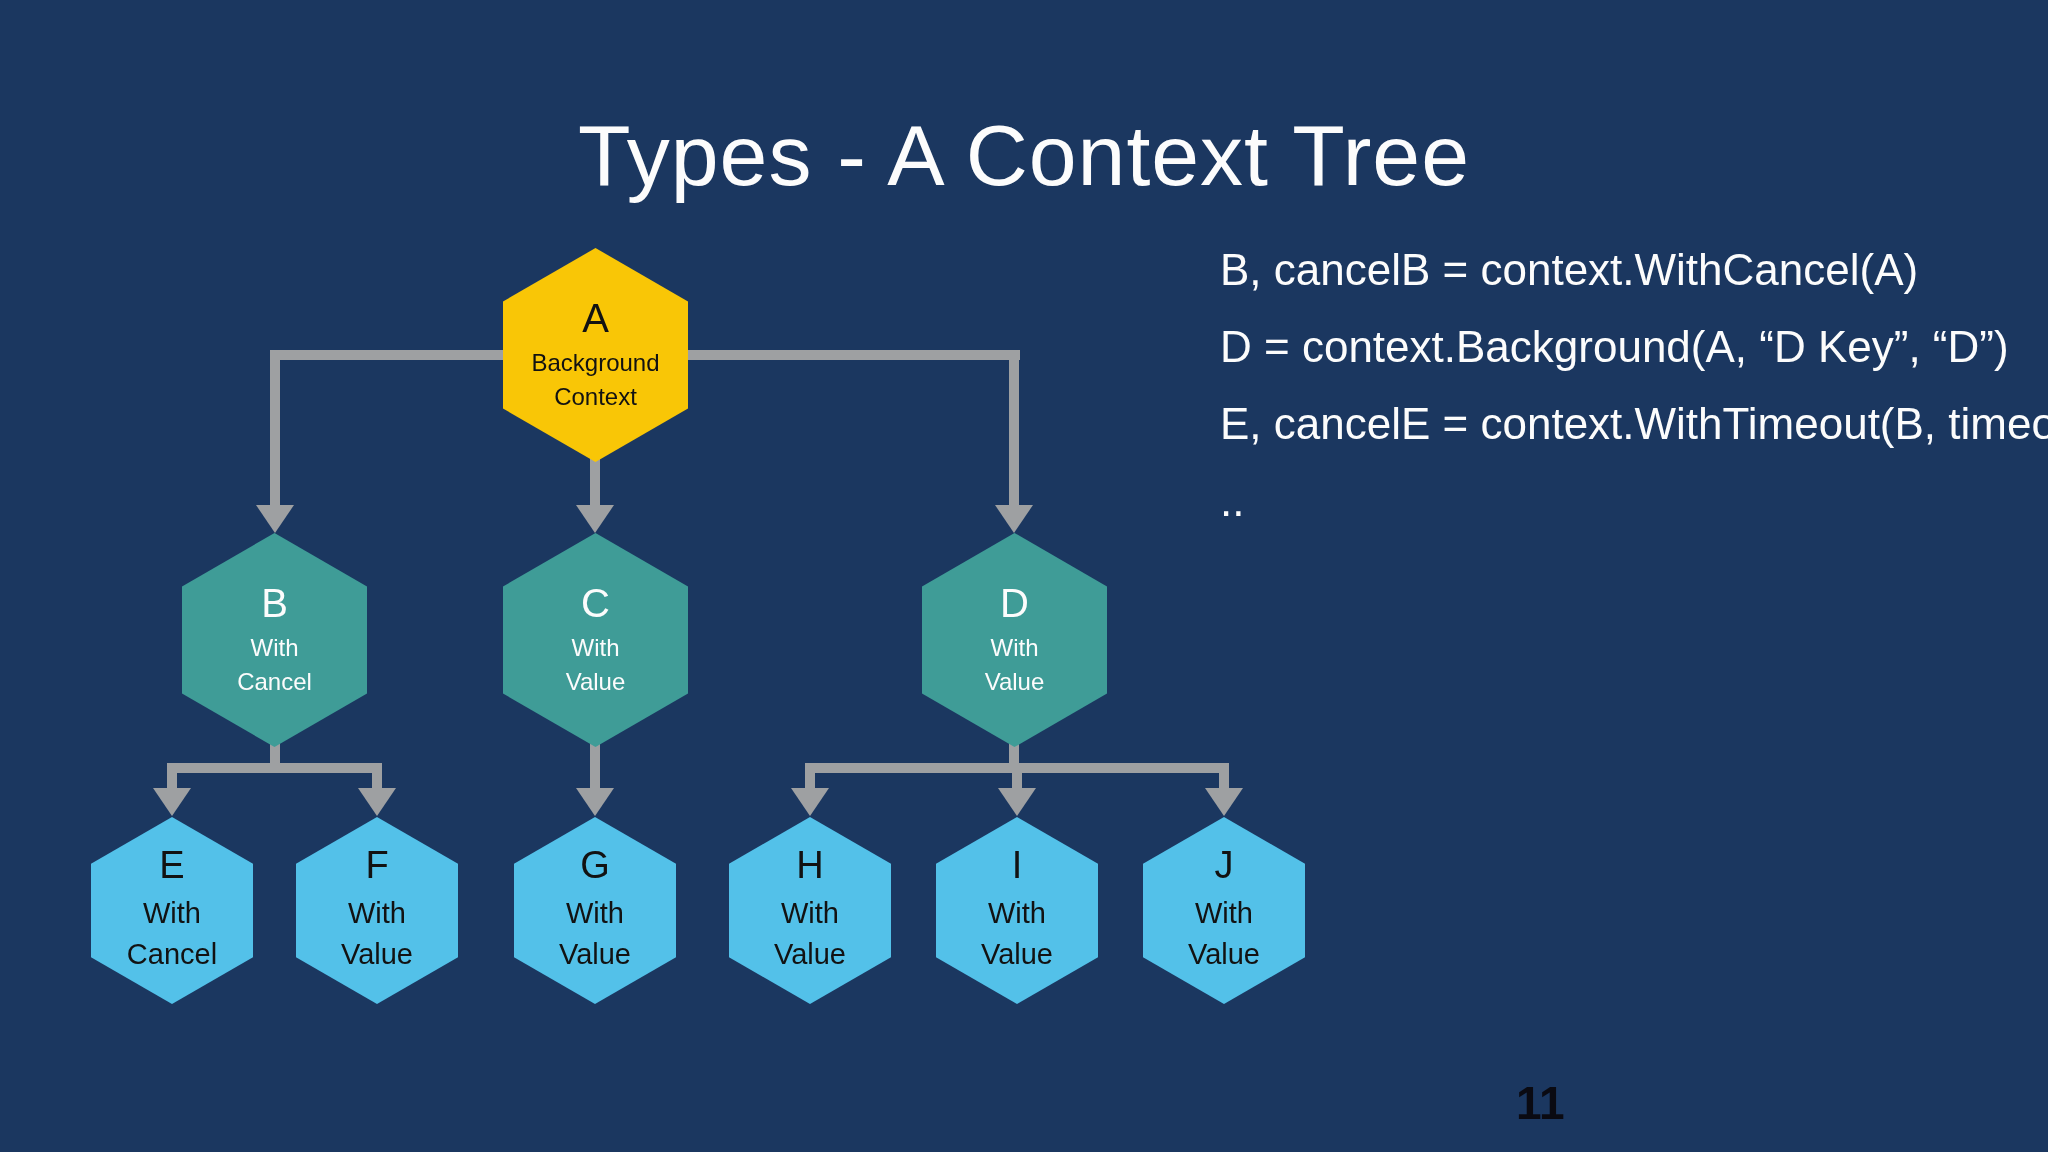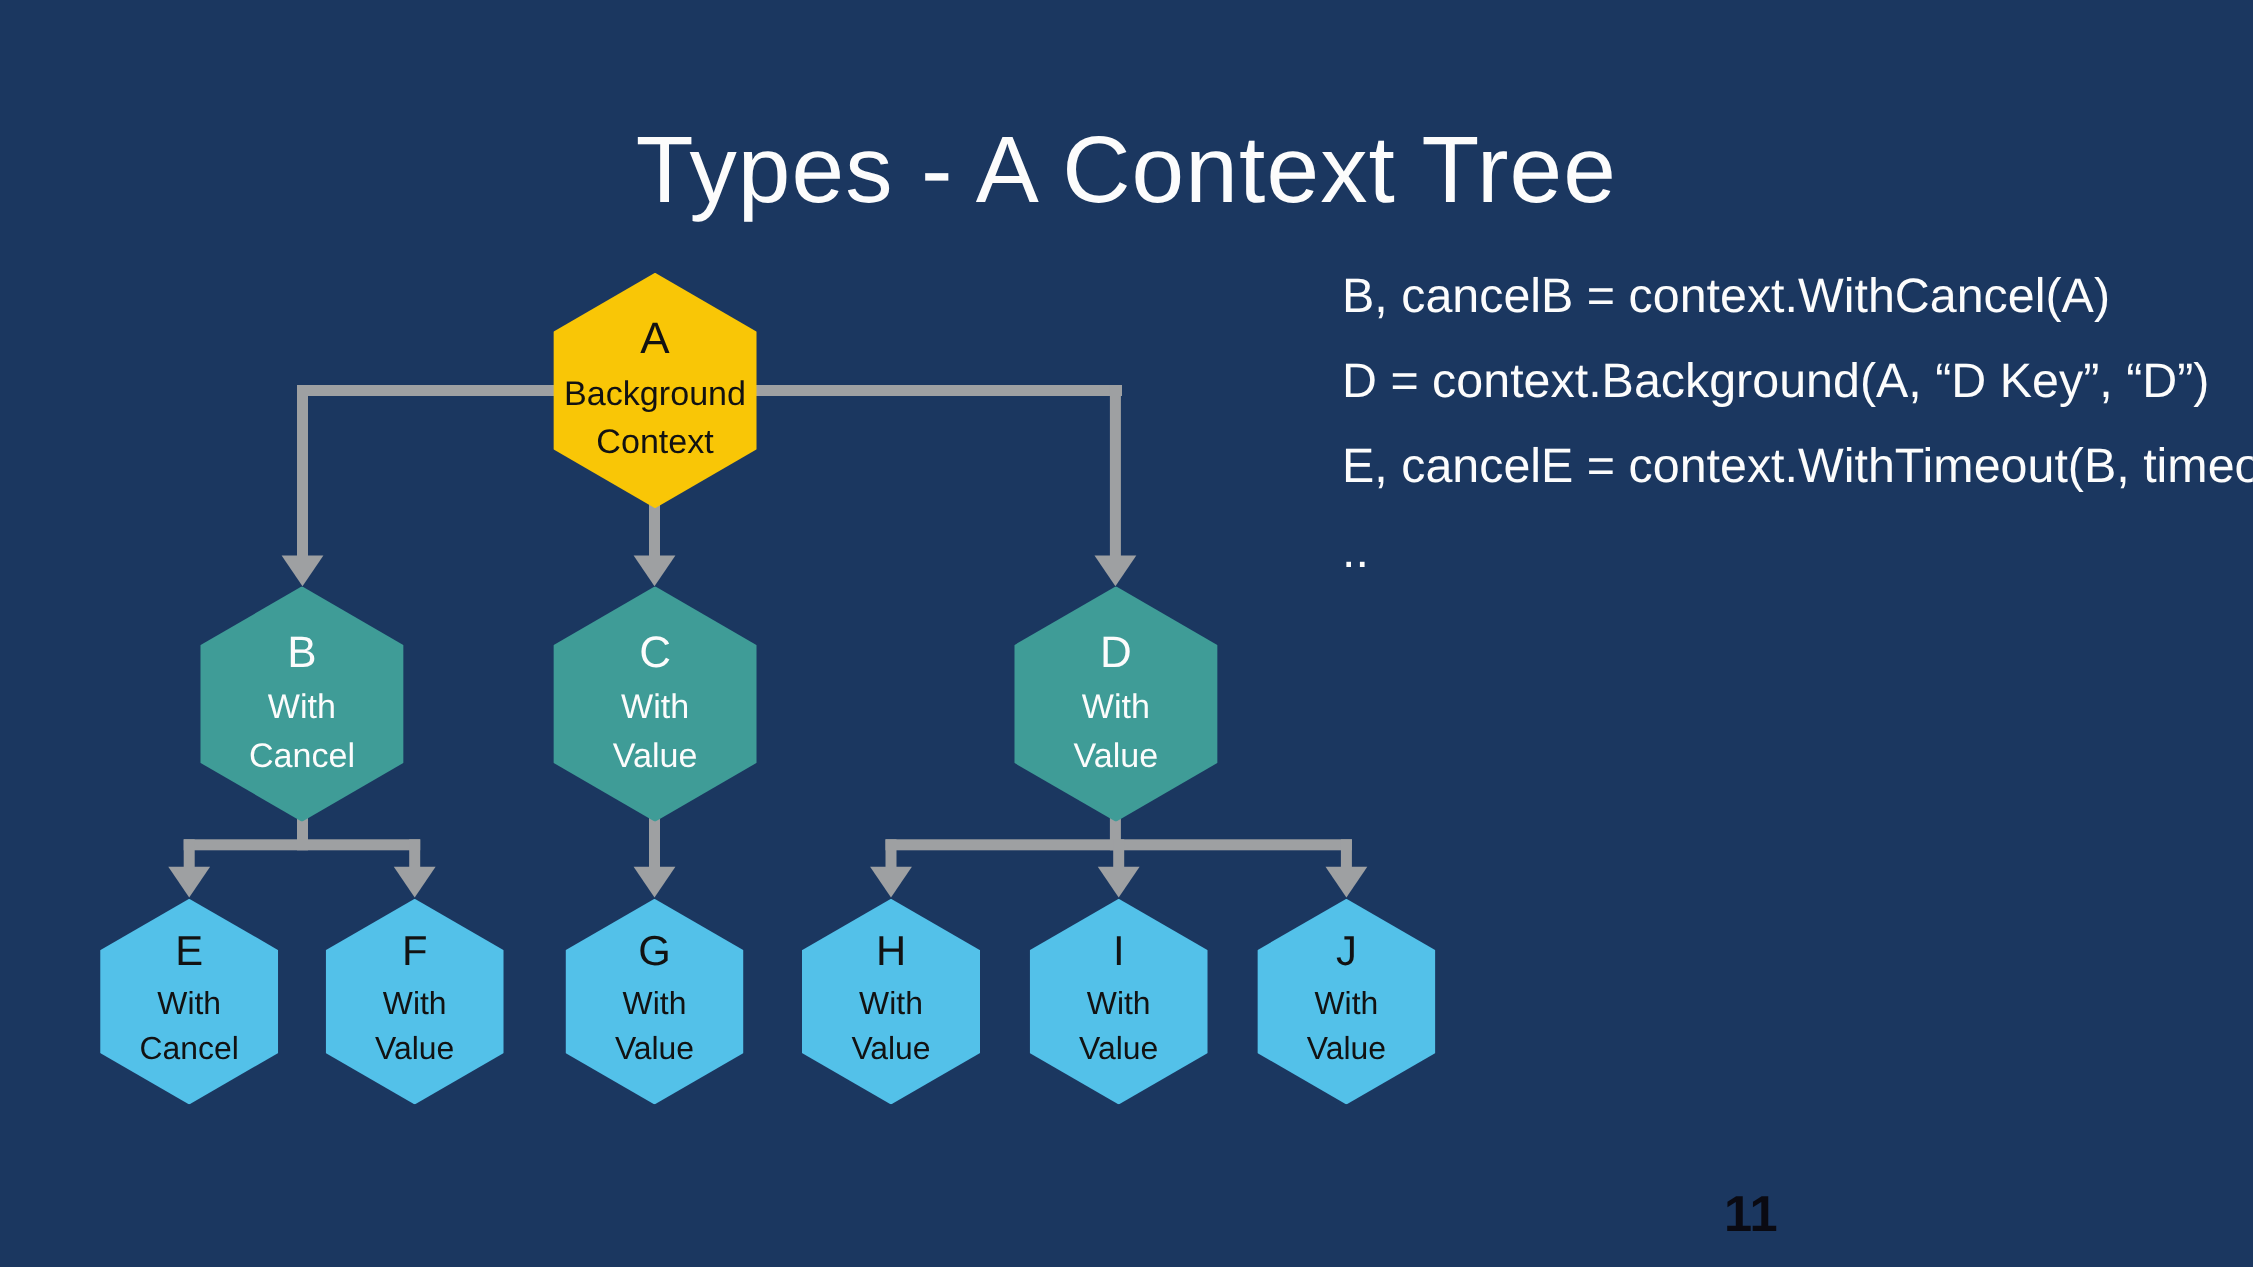--- a/index.html
+++ b/index.html
@@ -27,21 +27,21 @@
     text-align:center;
   }
   .hex-lg{width:185px;height:214px;}
   .hex-sm{width:162px;height:187px;}
   .fill-root{background:var(--root-node,#F9C606);}
   .fill-mid{background:var(--mid-node,#3F9C97);}
   .fill-leaf{background:var(--leaf-node,#53C1E9);}
   .t-dark{color:var(--dark-text,#121212);}
   .t-light{color:var(--light-text,#FCFCFC);}
   .hex-letter{font-size:40px;font-weight:500;line-height:1.1;margin-bottom:6px;}
-  .hex-label{font-size:31px;line-height:1.42;font-weight:400;}
+  .hex-label{font-size:24px;line-height:1.42;font-weight:400;}
   .hex-sm .hex-letter{font-size:38px;}
   .hex-sm .hex-label{font-size:29px;}
 
   .node-a{left:503px;top:248px;}
   .node-b{left:182px;top:533px;}
   .node-c{left:503px;top:533px;}
   .node-d{left:922px;top:533px;}
   .node-e{left:91px;top:817px;}
   .node-f{left:296px;top:817px;}
   .node-g{left:514px;top:817px;}
@@ -91,21 +91,21 @@
   }
   .example p{
     margin:0 0 33px 0;
     font-size:44px;line-height:1;font-weight:400;
     white-space:nowrap;
   }
 
   
   .page-number{
     position:absolute;left:1516px;top:1076px;width:100px;
-    text-align:right;
+    text-align:left;
     color:var(--page-number-text,#0A0A12);
     font-size:46px;font-weight:600;
   }
 </style>
 </head>
 <body>
 
 <div class="slide">
 
   <h1 class="title">Types - A Context Tree</h1>

